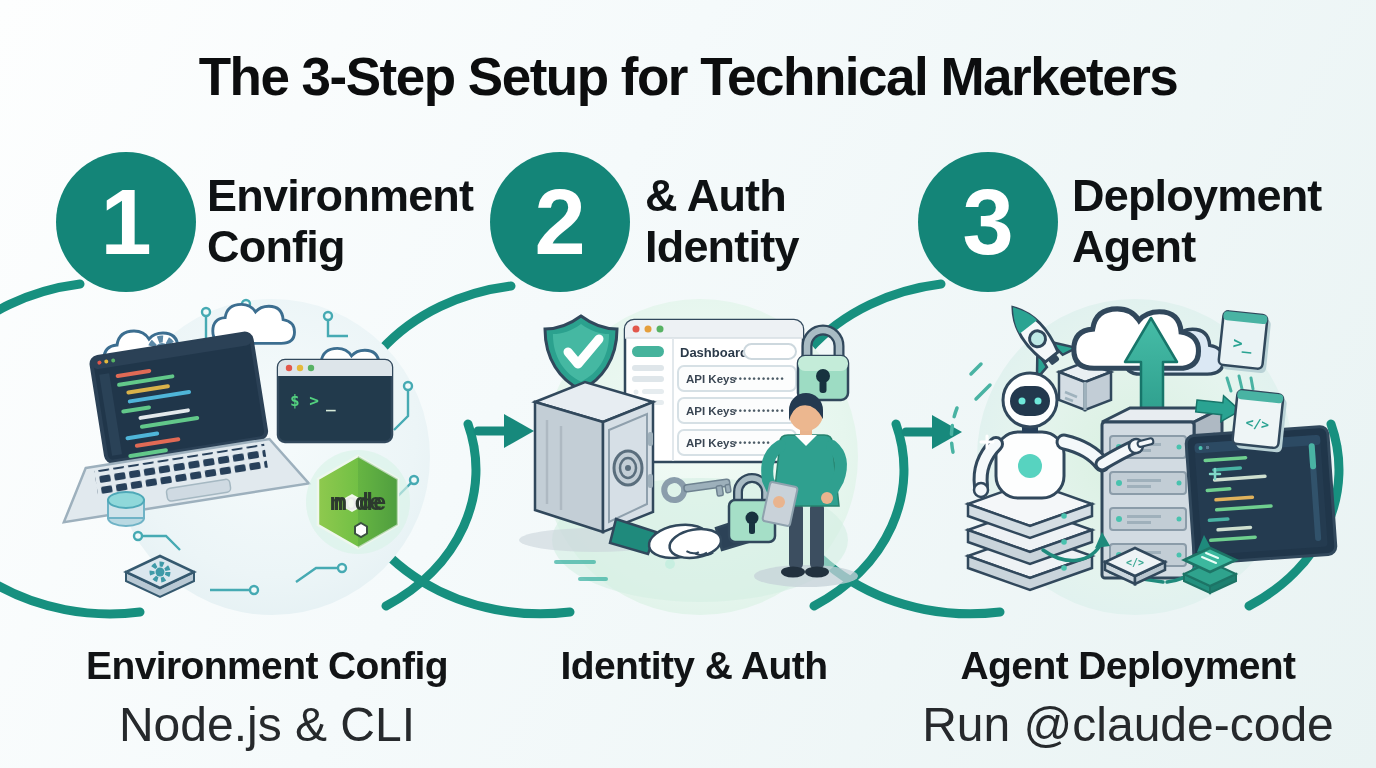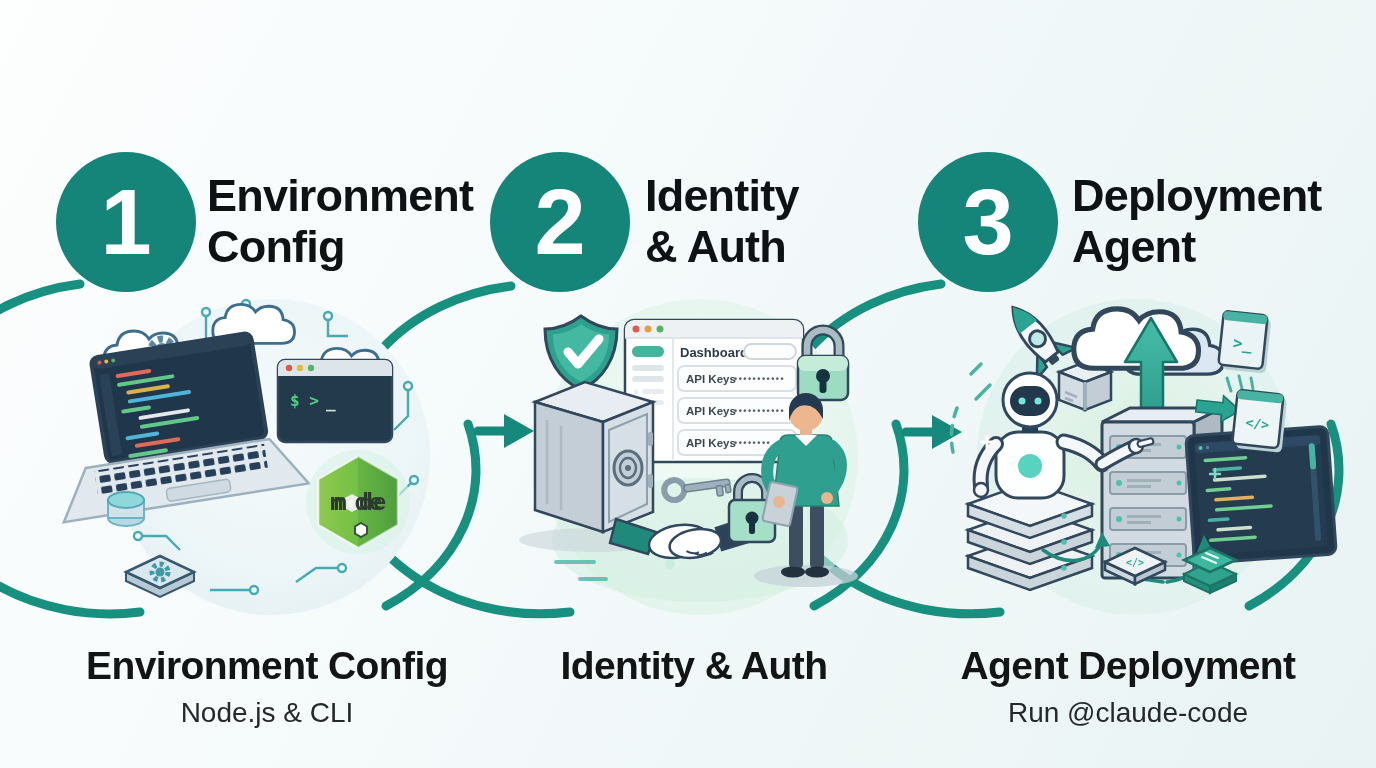--- a/index.html
+++ b/index.html
@@ -19,21 +19,21 @@
   }
   #c1{left:56px}#c2{left:490px}#c3{left:918px}
   .step-heading{
     position:absolute; top:170px; margin:0; font-size:45px; line-height:1.14;
     font-weight:bold; color:#0f1214; letter-spacing:-0.8px; z-index:5;
   }
   .step-heading span{display:block;}
   #h1{left:207px}#h2{left:645px}#h3{left:1072px}
   .footer{position:absolute; top:644px; width:440px; text-align:center; z-index:5;}
   .footer .ft{font-size:39px; font-weight:bold; color:#121416; letter-spacing:-0.6px;}
-  .footer .fs{font-size:28px; color:#26292c; margin-top:9px;}
+  .footer .fs{font-size:48px; color:#26292c; margin-top:9px;}
   #f1{left:47px}#f2{left:474px}#f3{left:908px}
   svg.illus{position:absolute; top:290px; width:433px; height:330px; overflow:visible;}
   #illus1{left:10px}#illus2{left:460px}#illus3{left:905px}
   #deco{position:absolute; left:0; top:0; width:1376px; height:768px;}
   .mono{font-family:"DejaVu Sans Mono",monospace;}
 </style>
 </head>
 <body>
 
 <div class="canvas">
@@ -485,38 +485,39 @@
       <path d="M-8,-3 l14,6 M-4,-7 l12,5" stroke="#eafff8" stroke-width="2" stroke-linecap="round"></path>
     </g>
 
     <g stroke-linecap="round">
       <path d="M76,152 h12 M82,146 v12" stroke="#ffffff" stroke-width="3"></path>
       <path d="M185,68 h9 M189.5,63.5 v9" stroke="#ffffff" stroke-width="2.5"></path>
       <path d="M305,184 h10 M310,179 v10" stroke="#7fd8c8" stroke-width="2.5"></path>
     </g>
   </svg>
 
+  <h1 class="main-title">The 3-Step Setup for Technical Marketers</h1>
 
   <div id="c1" class="num-circle">
     <span>1</span>
   </div>
   <div id="c2" class="num-circle">
     <span>2</span>
   </div>
   <div id="c3" class="num-circle">
     <span>3</span>
   </div>
 
   <h2 id="h1" class="step-heading">
     <span>Environment</span>
     <span>Config</span>
   </h2>
   <h2 id="h2" class="step-heading">
+    <span>&amp; Auth</span>
     <span>Identity</span>
-    <span>&amp; Auth</span>
   </h2>
   <h2 id="h3" class="step-heading">
     <span>Deployment</span>
     <span>Agent</span>
   </h2>
 
   <div id="f1" class="footer">
     <div class="ft">Environment Config</div>
     <div class="fs">Node.js &amp; CLI</div>
   </div>

